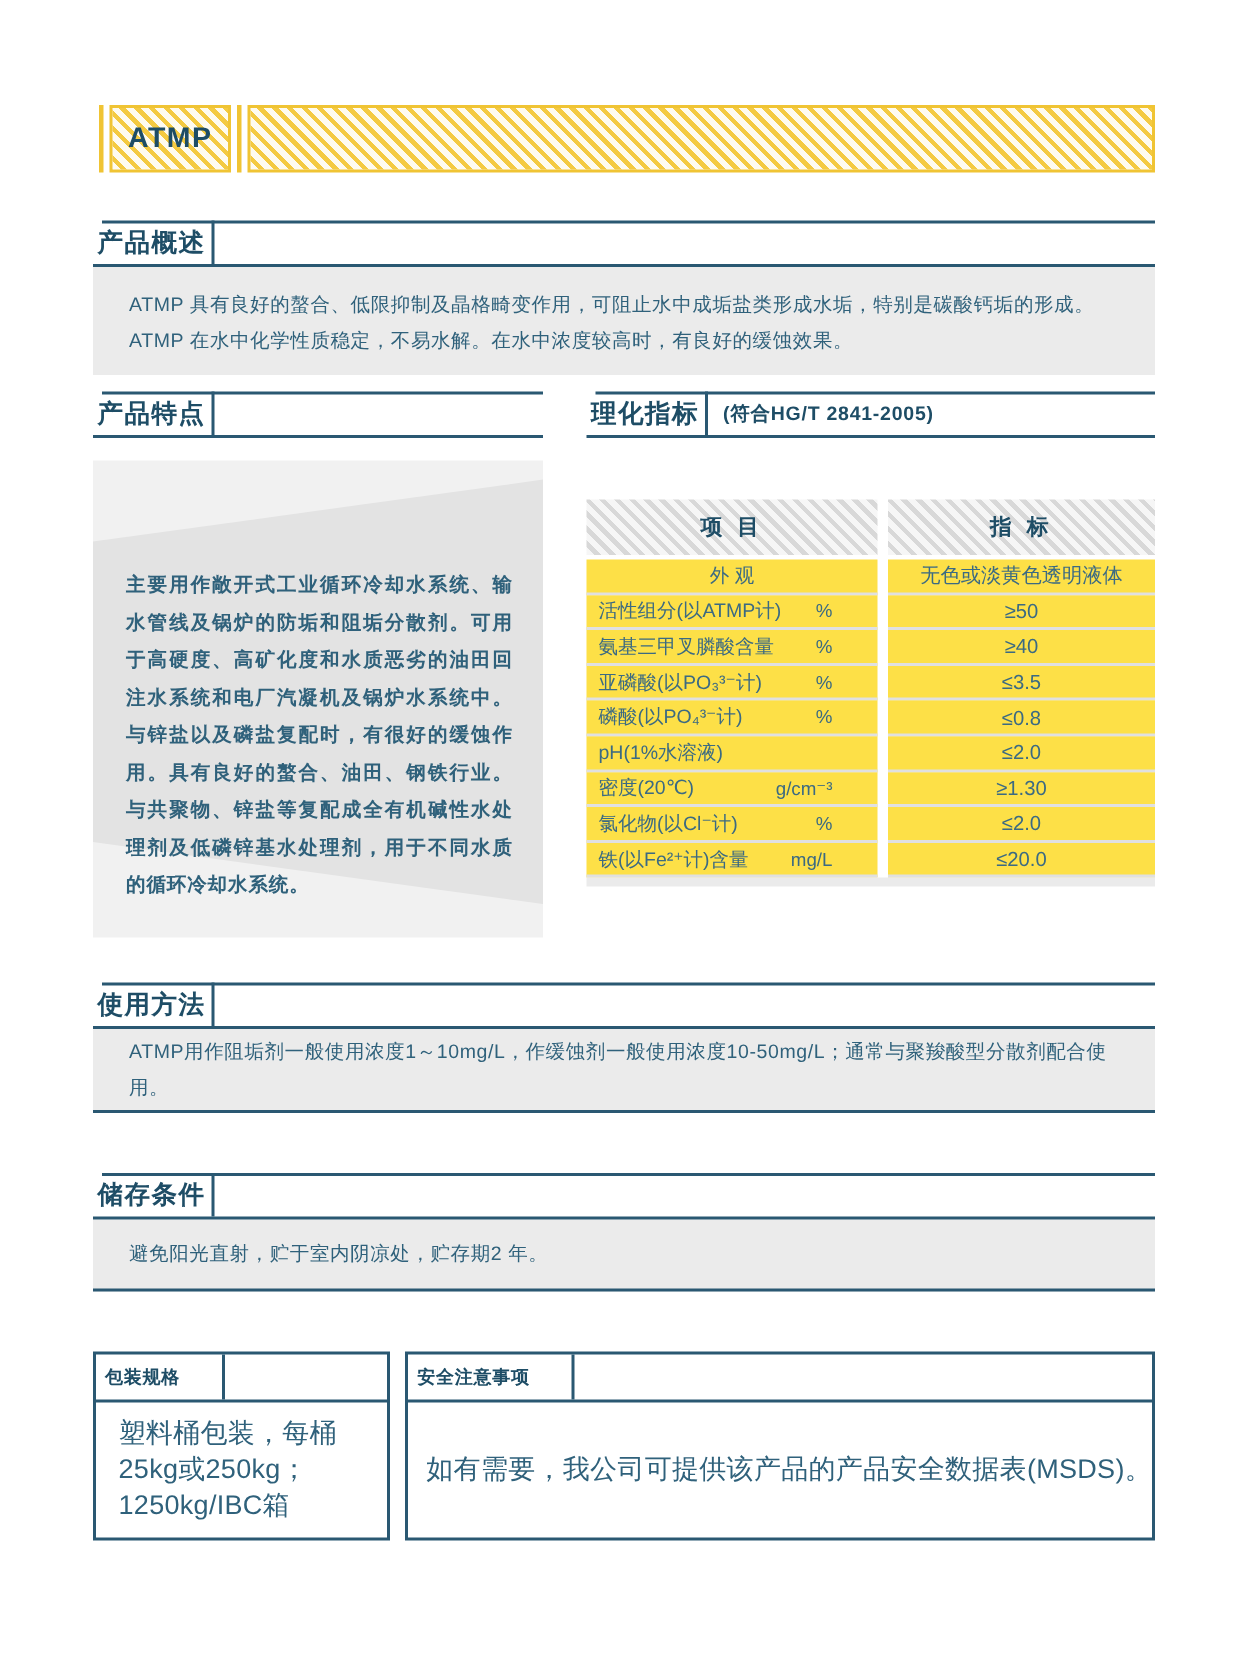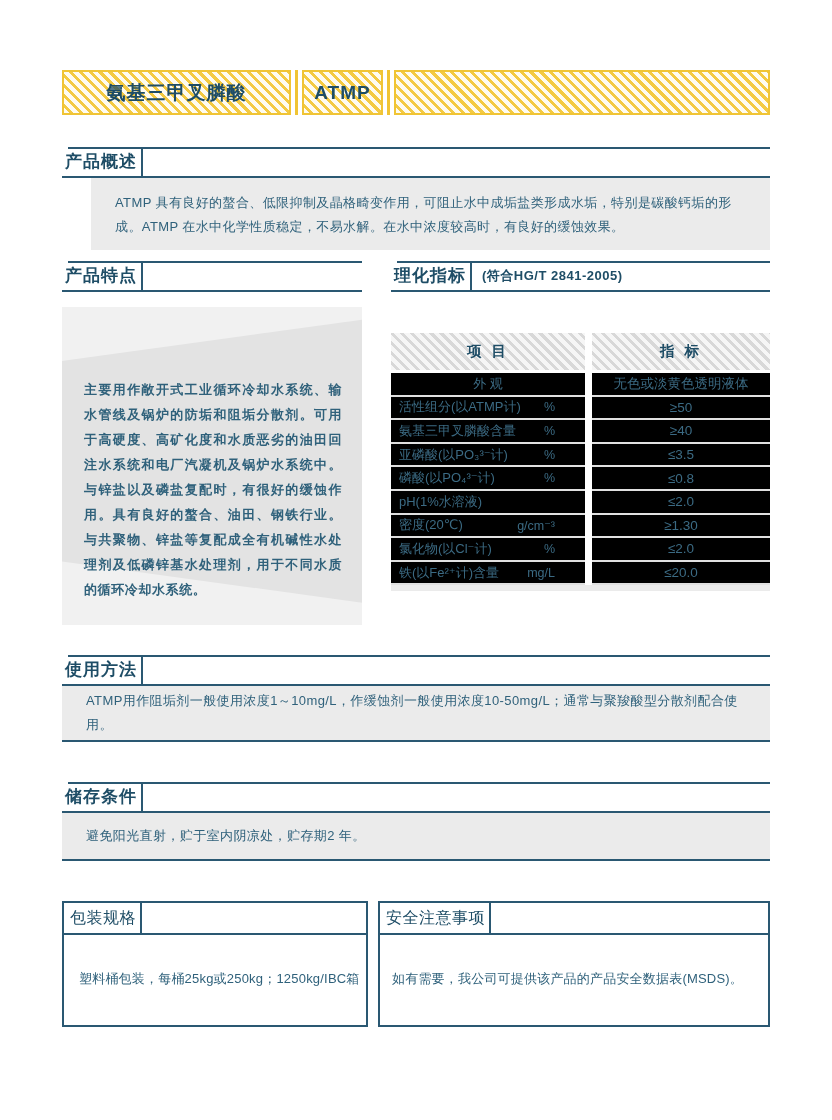--- a/index.html
+++ b/index.html
@@ -51,21 +51,21 @@
   .sec-sub{
     display:flex;align-items:center;color:var(--navy);
     font-size:13px;font-weight:600;padding-left:10px;letter-spacing:0.5px;
   }
 
   
   .gray-block{
     background:var(--gray-block);color:var(--body);
     font-size:13px;line-height:1.85;letter-spacing:0.4px;
   }
-  .overview-block{margin-top:0;padding:13px 24px;height:72px;margin-left:29px;}
+  .overview-block{margin-top:0;padding:13px 24px;height:72px;}
   .usage-block{height:56px;display:flex;align-items:center;padding:0 24px;border-bottom:2px solid var(--line);}
   .storage-block{height:48px;display:flex;align-items:center;padding:0 24px;border-bottom:2px solid var(--line);}
 
   .overview-section{margin-top:32px;}
 
   
   .two-col{display:flex;margin-top:11px;gap:29px;}
   .col-left{width:300px;}
   .col-right{flex:1;}
 
@@ -84,59 +84,56 @@
 
   
   .spec-table{display:grid;grid-template-columns:1fr 178px;column-gap:7px;margin-top:41px;}
   .th{
     height:37px;margin-bottom:3px;
     background:repeating-linear-gradient(45deg,#f6f6f6 0px,#f6f6f6 4px,#d8d8d8 4px,#d8d8d8 7px);
     display:flex;align-items:center;justify-content:center;
     color:var(--navy);font-weight:bold;font-size:14.5px;letter-spacing:3px;
   }
   .td{
-    background:#000000;border-bottom:2px solid #e0e0e0;height:23.6px;
+    background:#fde047;border-bottom:2px solid #e0e0e0;height:23.6px;
     display:flex;align-items:center;font-size:13px;color:var(--tbl-text);
   }
   .td-item{justify-content:space-between;padding:0 30px 0 8px;}
   .td-item .unit{font-size:12.5px;}
   .td-value{justify-content:center;font-size:13.5px;}
   .td-center{justify-content:center;padding:0;}
   .table-bottom{grid-column:1/-1;height:6px;background:var(--gray-block);}
 
   
   .usage-section{margin-top:30px;}
   .storage-section{margin-top:40px;}
 
   
   .bottom-row{display:flex;margin-top:40px;gap:10px;}
   .bottom-box{border:2px solid var(--line);height:126px;background:#fff;}
   .box-packaging{width:306px;}
   .box-safety{flex:1;}
   .box-header{display:flex;align-items:stretch;height:32px;border-bottom:2px solid var(--line);}
   .box-title{
-    display:flex;align-items:center;font-weight:normal;font-size:16px;color:var(--navy);
-    letter-spacing:0.5px;padding:0 4px 0 6px;border-right:2px solid var(--line);
+    display:flex;align-items:center;font-weight:bold;font-size:12px;color:var(--navy);
+    letter-spacing:0.5px;padding:0 28px 0 6px;border-right:2px solid var(--line);
   }
   .box-body{
     height:88px;display:flex;align-items:center;
-    color:var(--body);font-size:13px;letter-spacing:0.2px;
+    color:var(--body);font-size:18px;letter-spacing:0.2px;
   }
   .box-packaging .box-body{padding-left:15px;}
   .box-safety .box-body{padding-left:12px;white-space:nowrap;}
 </style>
 </head>
 <body>
 
 <div class="page">
 
   <div class="title-band">
-    <div class="band-box band-cn">
-      <span class="band-label">氨基三甲叉膦酸</span>
-    </div>
     <div class="band-sep"></div>
     <div class="band-box band-en">
       <span class="band-label">ATMP</span>
     </div>
     <div class="band-sep"></div>
     <div class="band-box band-rest"></div>
   </div>
 
   <div class="overview-section">
     <div class="sec-header">

